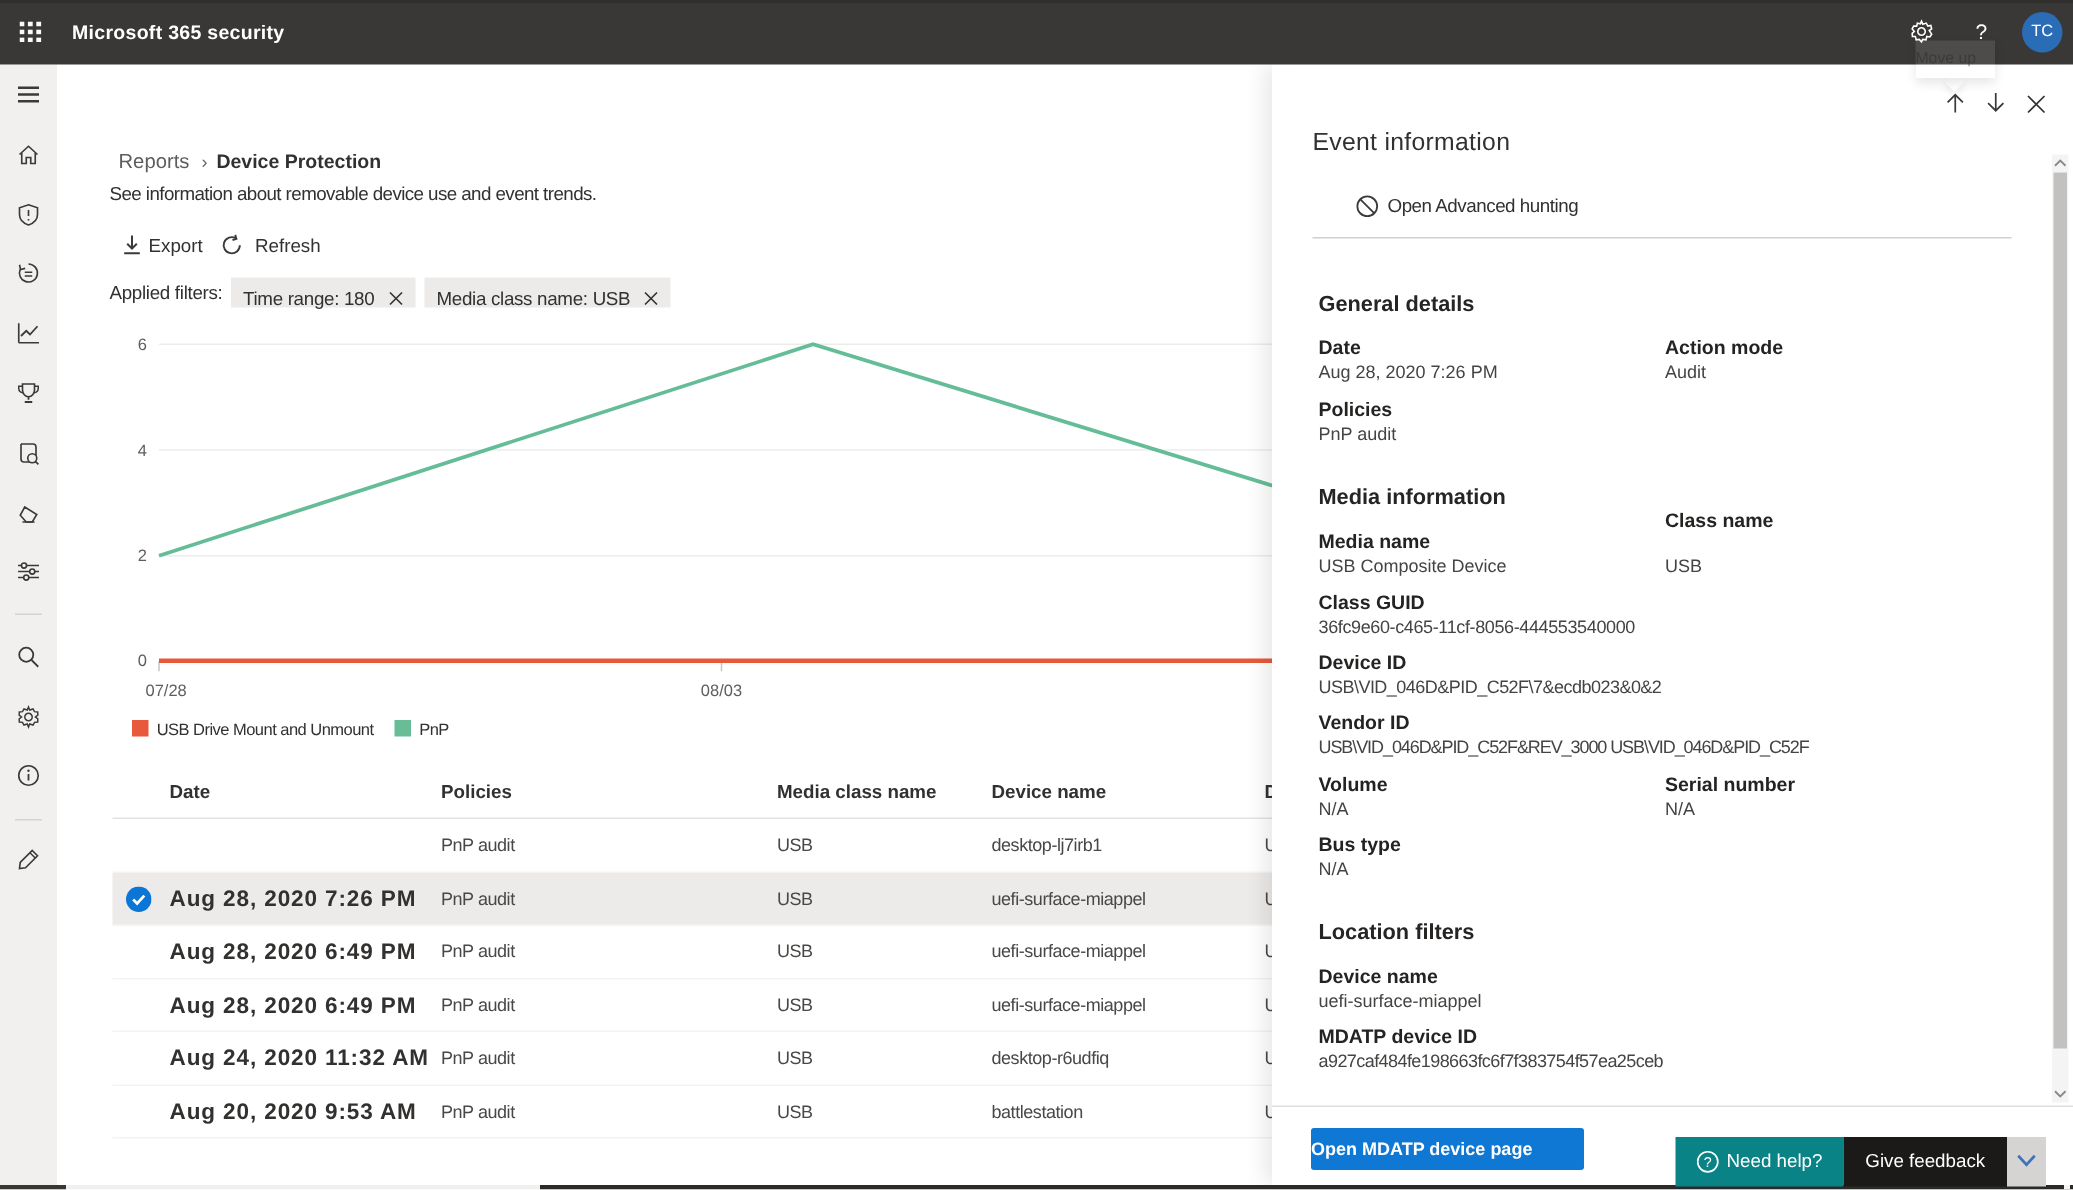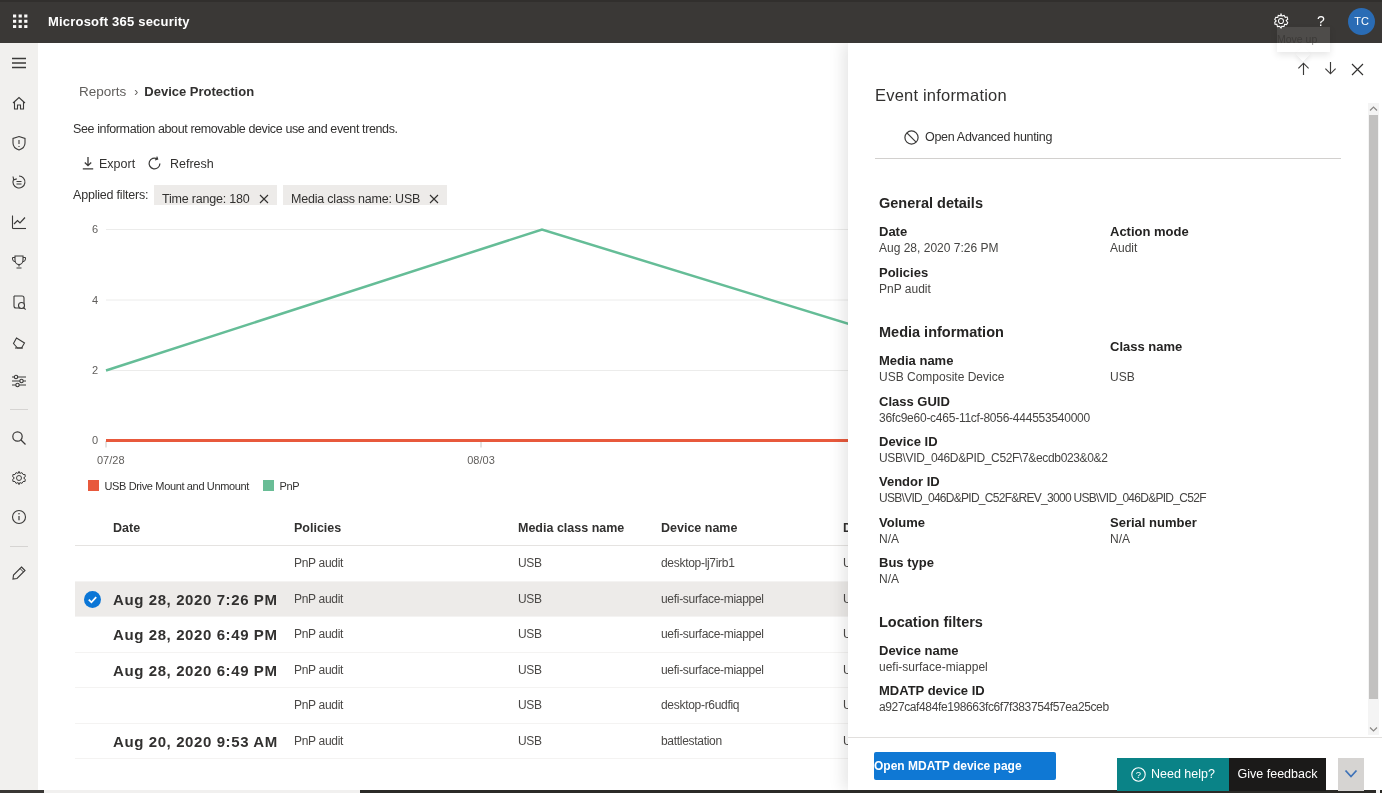--- a/index.html
+++ b/index.html
@@ -13,21 +13,21 @@
 #waffle { position:absolute; left:13px; top:14px; width:15px; height:14px; }
 #gearTop { position:absolute; left:1273px; top:13px; width:16px; height:16px; }
 #helpTop { position:absolute; left:1317px; top:13px; color:#fff; font-size:14px; font-weight:400; }
 #avatar { position:absolute; left:1348px; top:8px; width:27px; height:27px; border-radius:50%; background:#2a6cb5; color:#fff; font-size:11px; text-align:center; line-height:27px; }
 
 
 #sidebar { left:0; top:43px; width:38px; height:747px; background:#f1f0ee; z-index:5; }
 .sic { position:absolute; left:11px; width:16px; height:16px; }
 
 
-#crumb { left:79px; top:84px; font-size:13.5px; color:#605e5c; z-index:1; }
+#crumb { left:79px; top:100px; font-size:13.5px; color:#605e5c; z-index:1; }
 #crumb b { color:#323130; font-weight:bold; }
 #desc { left:73px; top:122px; font-size:12.5px; letter-spacing:-0.38px; color:#323130; z-index:1; }
 #cmdbar { left:73px; top:155px; font-size:12.5px; color:#323130; z-index:1; height:20px; }
 #filters { left:73px; top:188px; font-size:12.5px; letter-spacing:-0.2px; color:#323130; z-index:1; }
 .chip { position:absolute; top:-3px; height:20px; background:#edebe9; font-size:12.5px; letter-spacing:-0.2px; color:#323130; line-height:20px; padding:4px 8px; white-space:nowrap; }
 .chipx { display:inline-block; vertical-align:-1px; }
 
 
 #chart { left:0; top:215px; width:1382px; height:250px; z-index:1; }
 #legend { left:88px; top:480px; z-index:1; font-size:11px; letter-spacing:-0.35px; color:#323130; }
@@ -53,21 +53,21 @@
 #pcmd { position:absolute; left:77px; top:87px; font-size:12.5px; letter-spacing:-0.3px; color:#323130; }
 #psep { position:absolute; left:27px; top:115px; width:466px; height:1px; background:#d2d0ce; }
 .h2 { position:absolute; left:31px; font-size:14.5px; font-weight:bold; color:#262524; }
 .lbl { position:absolute; font-size:13px; font-weight:bold; color:#242322; line-height:16px; white-space:nowrap; }
 .val { position:absolute; font-size:12px; color:#454442; line-height:16px; white-space:nowrap; }
 #pfsep { position:absolute; left:0px; top:694px; width:534px; height:1px; background:#e1dfdd; }
 #btnMdatp { position:absolute; left:26px; top:709px; width:182px; height:28px; background:#0f78d4; border-radius:2px; color:#fff; font-size:12px; font-weight:bold; text-align:left; line-height:28px; }
 
 
 #btnHelp { left:1117px; top:758px; width:112px; height:33px; background:#0a8387; color:#fff; font-size:12.5px; line-height:33px; text-align:center; z-index:70; }
-#btnFeed { left:1229px; top:758px; width:97px; height:33px; background:#1b1a19; color:#fff; font-size:12.5px; line-height:33px; text-align:center; z-index:70; }
+#btnFeed { left:1229px; top:758px; width:109px; height:33px; background:#1b1a19; color:#fff; font-size:12.5px; line-height:33px; text-align:center; z-index:70; }
 #btnChev { left:1338px; top:758px; width:26px; height:33px; background:#d6d4d2; z-index:70; }
 
 
 #sbar { position:absolute; left:520px; top:60px; width:11px; height:632px; background:#f4f4f4; }
 #sthumb { position:absolute; left:1px; top:12px; width:9px; height:584px; background:#c2c1c0; }
 
 
 #tip { left:1277px; top:27px; width:53px; height:25px; background:rgba(255,255,255,0.10); color:rgba(40,38,36,0.45); font-size:10.5px; text-align:left; line-height:25px; z-index:80; box-shadow:0 3px 7px rgba(0,0,0,0.10); }
 #tipbeak { left:1298px; top:49px; width:10px; height:10px; background:rgba(255,255,255,0.35); transform:rotate(45deg); z-index:79; box-shadow:2px 2px 5px rgba(0,0,0,0.08); }
 </style>
@@ -126,20 +126,21 @@
       <div class="cell" style="left:768px">USB\VID_046D&amp;PID_C52F</div>
     </div>
     <div class="row" style="top:141.5px">
       <div class="cell cdate" style="left:38px">Aug 28, 2020 6:49 PM</div>
       <div class="cell" style="left:219px">PnP audit</div>
       <div class="cell" style="left:443px">USB</div>
       <div class="cell" style="left:586px">uefi-surface-miappel</div>
       <div class="cell" style="left:768px">USB\VID_046D&amp;PID_C52F</div>
     </div>
     <div class="row" style="top:177px">
+      <div class="cell cdate" style="left:38px">Aug 24, 2020 11:32 AM</div>
       <div class="cell" style="left:219px">PnP audit</div>
       <div class="cell" style="left:443px">USB</div>
       <div class="cell" style="left:586px">desktop-r6udfiq</div>
       <div class="cell" style="left:768px">USB\VID_0781&amp;PID_5567</div>
     </div>
     <div class="row" style="top:212.5px">
       <div class="cell cdate" style="left:38px">Aug 20, 2020 9:53 AM</div>
       <div class="cell" style="left:219px">PnP audit</div>
       <div class="cell" style="left:443px">USB</div>
       <div class="cell" style="left:586px">battlestation</div>

